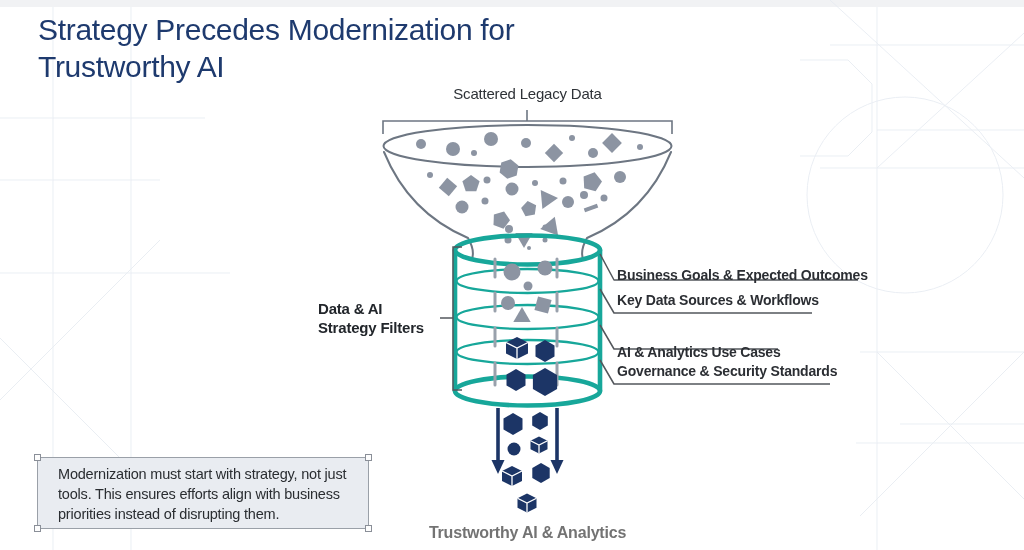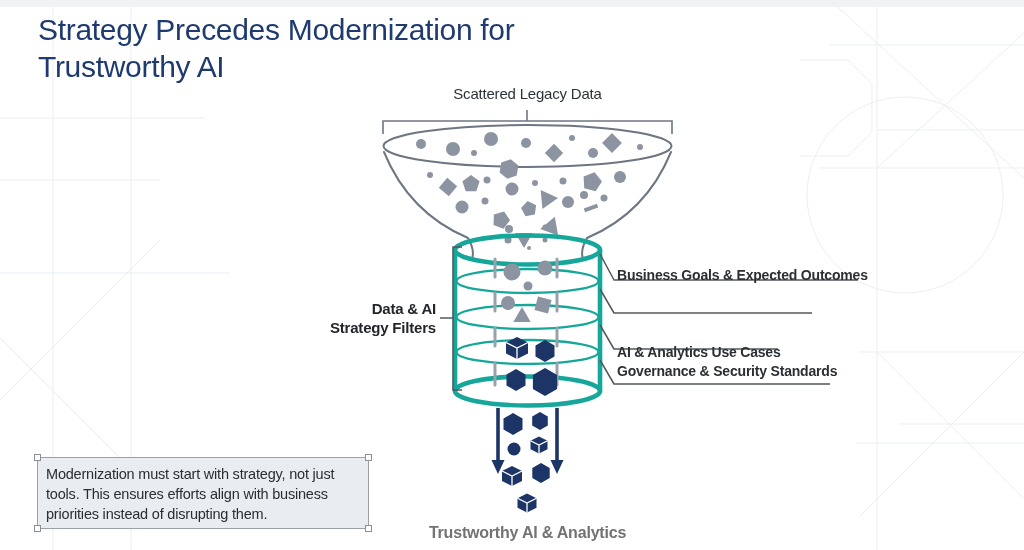--- a/index.html
+++ b/index.html
@@ -30,31 +30,31 @@
   }
   .top-funnel-label{
     position:absolute;left:407px;top:85px;width:241px;text-align:center;
     font-size:15px;font-weight:400;color:#2e3237;letter-spacing:-0.2px;
   }
   .filter-label{
     position:absolute;left:617px;white-space:nowrap;
     font-size:14px;font-weight:600;color:#2b2e33;letter-spacing:-0.2px;
   }
   .left-label{
-    position:absolute;left:318px;top:299px;width:118px;text-align:right;
+    position:absolute;left:318px;top:299px;width:118px;text-align:left;
     font-size:15px;font-weight:bold;color:#22262b;line-height:19px;letter-spacing:-0.2px;
   }
   .bottom-label{
     position:absolute;left:407px;top:524px;width:241px;text-align:center;
     font-size:16px;font-weight:bold;color:#737373;letter-spacing:-0.2px;
   }
   .note-box{
     position:absolute;left:37px;top:457px;width:332px;height:72px;
     background:var(--note_bg);border:1px solid var(--note_border);
-    box-sizing:border-box;padding:6px 8px;
+    box-sizing:border-box;padding:6px 20px;
   }
   .note-line{
     font-size:14.5px;line-height:20px;color:#2a2d31;white-space:nowrap;letter-spacing:-0.2px;
   }
   .handle{
     position:absolute;width:7px;height:7px;background:#fdfdfd;
     border:1px solid #8a8f98;box-sizing:border-box;
   }
   .h-tl{left:-4px;top:-4px;} .h-tr{right:-4px;top:-4px;}
   .h-bl{left:-4px;bottom:-4px;} .h-br{right:-4px;bottom:-4px;}
@@ -214,20 +214,21 @@
           <path d="M517.5,498.25 L527,503 L536.5,498.25 M527,503 L527,512.5" stroke="#ffffff" stroke-width="1.3" fill="none"></path>
         </g>
       </g>
   </svg>
 
   <h1 class="page-title"><span>Strategy Precedes Modernization for</span><br><span>Trustworthy AI</span></h1>
 
   <div class="top-funnel-label">Scattered Legacy Data</div>
 
   <div class="filter-label" style="top:259px;margin-top:8px;">Business Goals &amp; Expected Outcomes</div>
+  <div class="filter-label" style="top:292px;">Key Data Sources &amp; Workflows</div>
   <div class="filter-label" style="top:344px;">AI &amp; Analytics Use Cases</div>
   <div class="filter-label" style="top:363px;">Governance &amp; Security Standards</div>
 
   <div class="left-label"><span>Data &amp; AI</span><br><span>Strategy Filters</span></div>
 
   <div class="bottom-label">Trustworthy AI &amp; Analytics</div>
 
   <div class="note-box">
     <span class="handle h-tl"></span>
     <span class="handle h-tr"></span>

